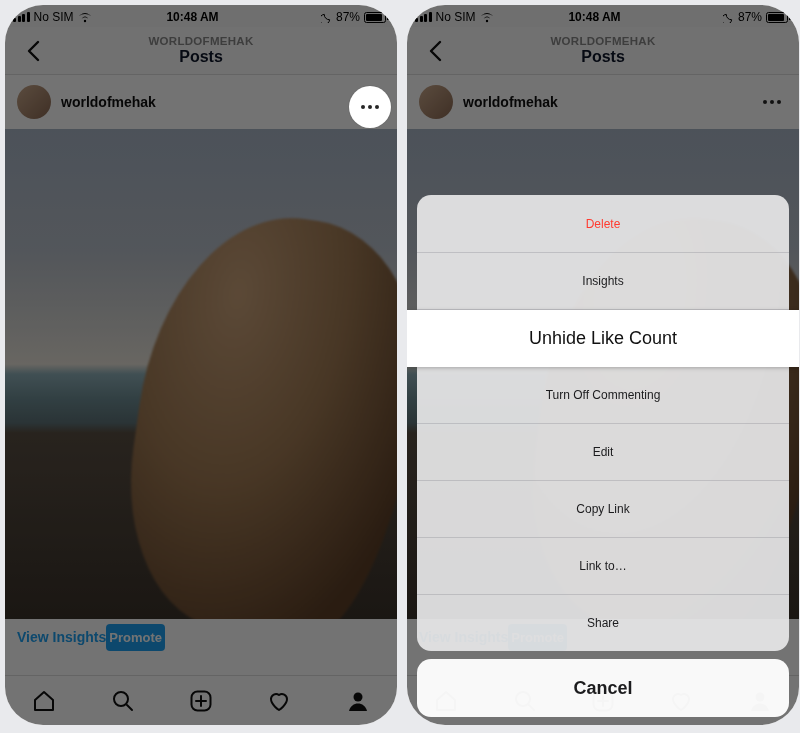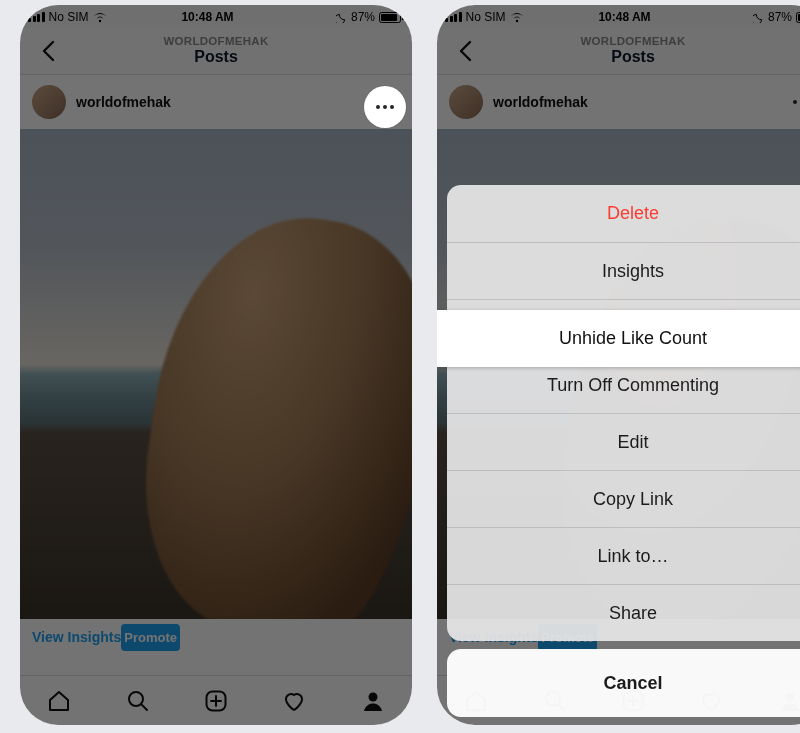--- a/index.html
+++ b/index.html
@@ -12,21 +12,20 @@
       padding: 5px;
     }
     .phone {
       position: relative;
       width: 392px;
       height: 720px;
       border-radius: 38px;
       overflow: hidden;
       background: #fff;
       flex-shrink: 0;
-      margin-left: 15px;
     }
     
     .dimmer {
       position: absolute;
       inset: 0;
       background: rgba(0,0,0,0.55);
       pointer-events: none;
       z-index: 20;
     }
     
@@ -152,30 +151,30 @@
       display:flex; flex-direction:column; gap:8px;
     }
     .sheet {
       background: rgba(228,228,230,0.94);
       border-radius: 14px;
       overflow:hidden;
     }
     .sheet .item {
       height: 57px;
       display:flex; align-items:center; justify-content:center;
-      font-size:18px;
+      font-size:12px;
       color:#1c1c1e;
       border-top:1px solid rgba(120,120,128,.28);
     }
     .sheet .item:first-child { border-top:none; }
     .sheet .item.destructive { color:#ff3b30; }
     .sheet-cancel {
       background: rgba(255,255,255,0.96);
       border-radius:14px;
-      height:68px;
+      height:58px;
       display:flex; align-items:center; justify-content:center;
       font-size:18px; font-weight:600; color:#1c1c1e;
     }
     
     .row-highlight {
       position:absolute;
       left:0; right:0;
       height:57px;
       background:#fff;
       z-index: 50;

